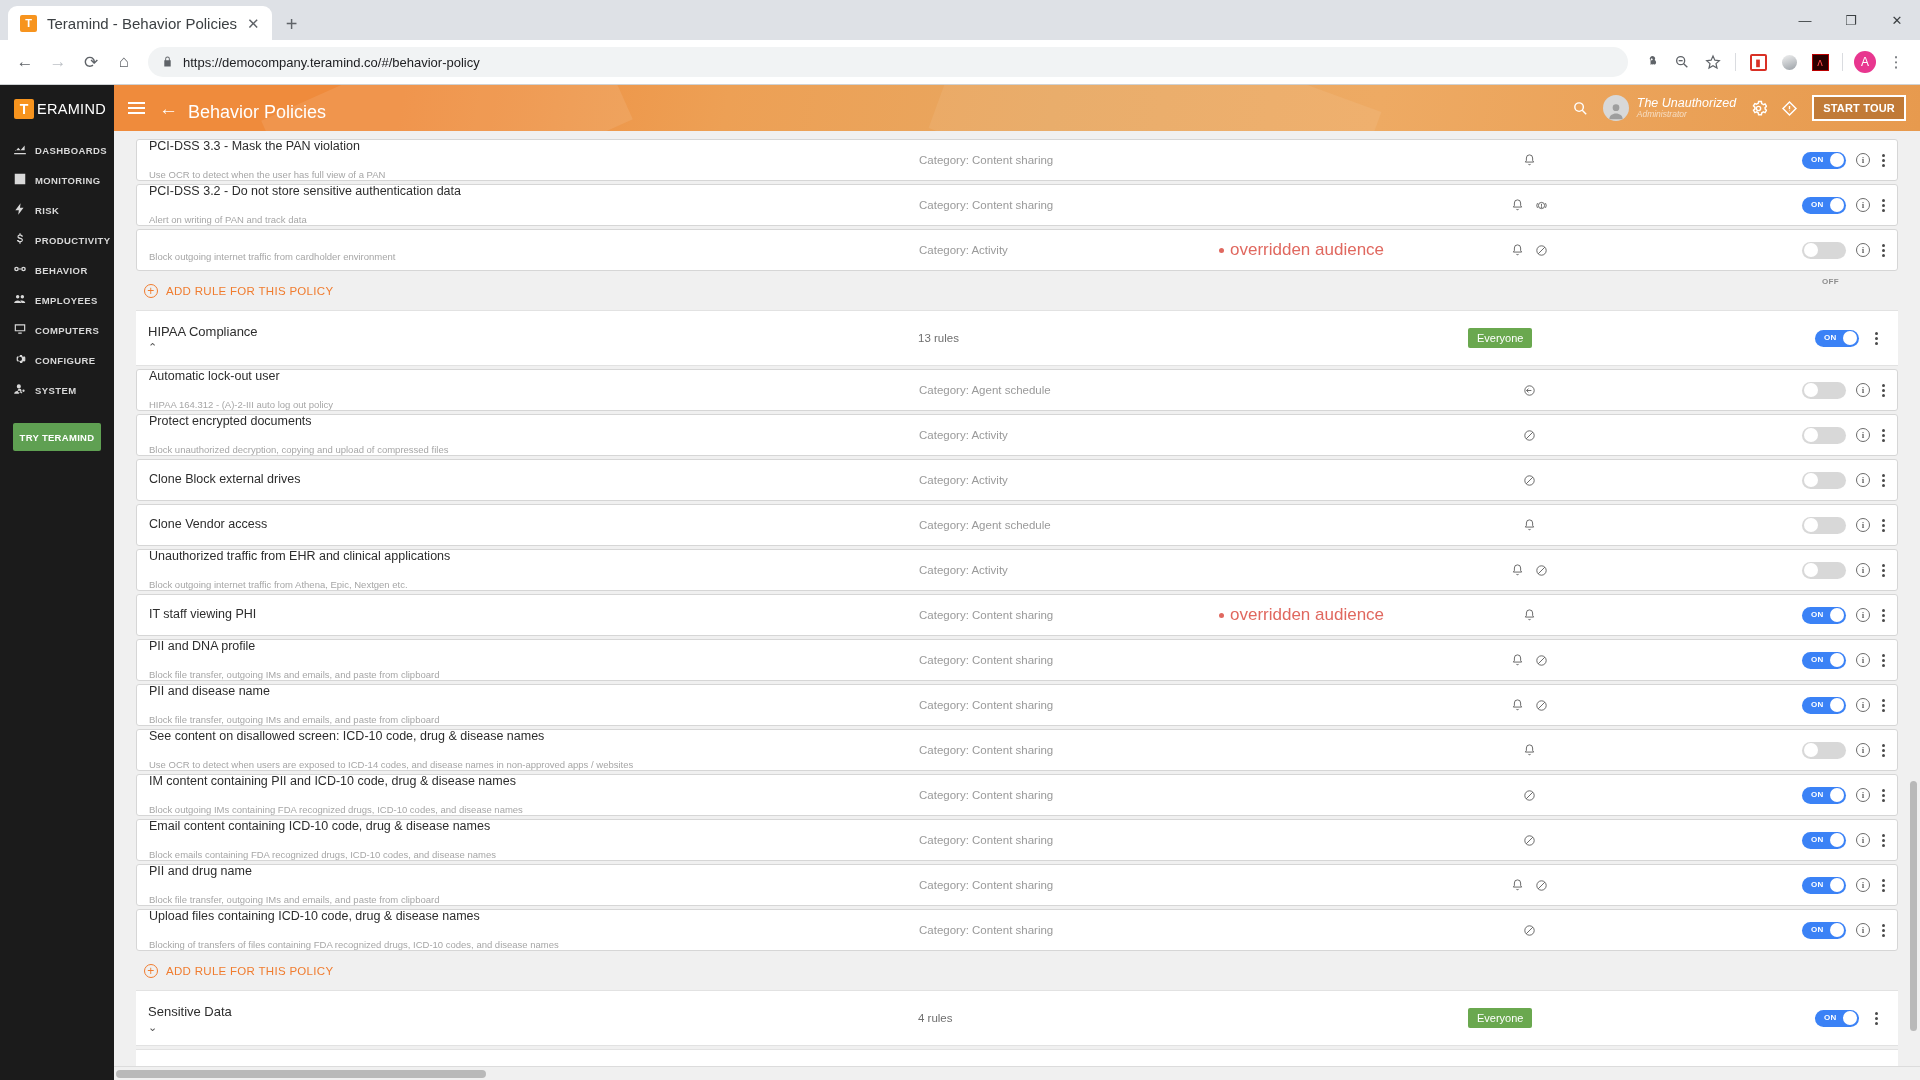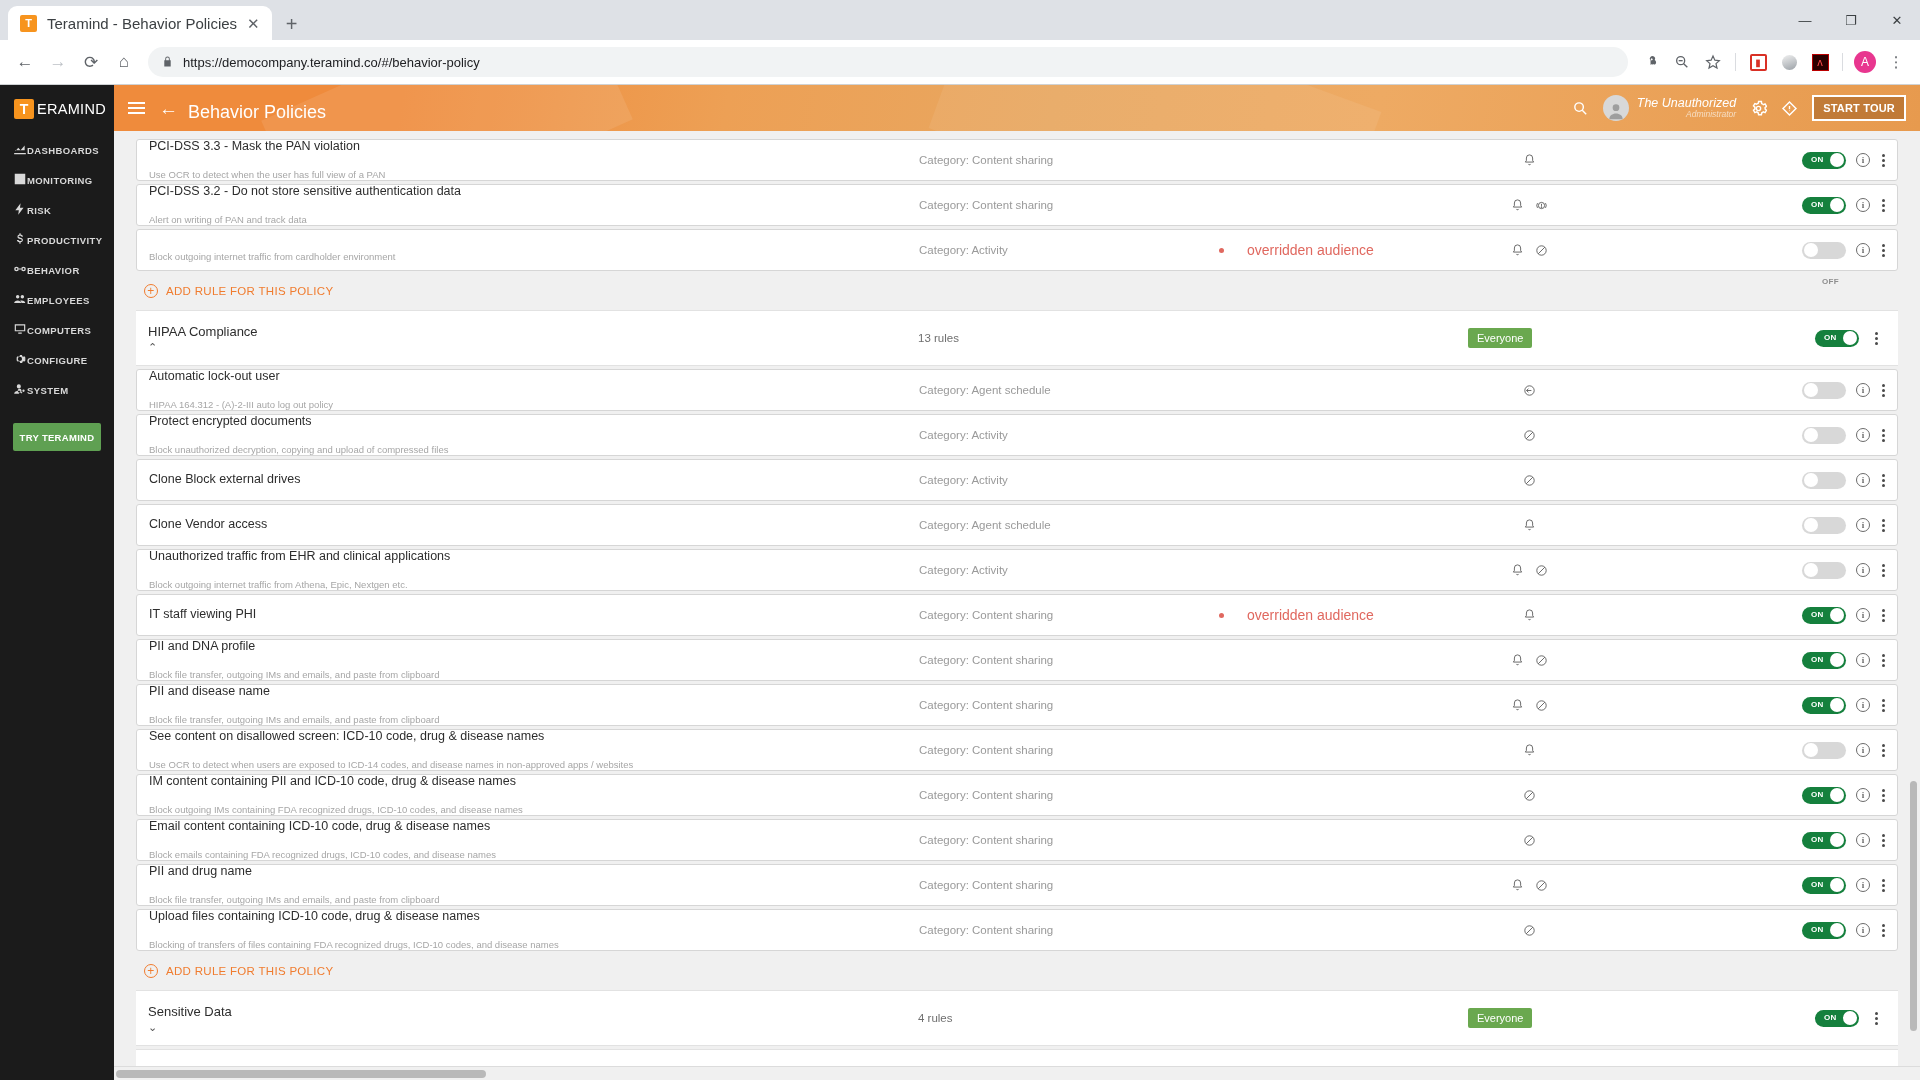--- a/index.html
+++ b/index.html
@@ -78,21 +78,21 @@
     display: flex; flex-direction: column; padding-top: 14px;
   }
   .logo { display: flex; align-items: center; gap: 3px; padding: 0 0 16px 14px; }
   .logo-mark {
     width: 20px; height: 20px; background: #f7941e; color: #fff;
     font-size: 14px; font-weight: bold; display: flex;
     align-items: center; justify-content: center; border-radius: 2px;
   }
   .logo-text { color: #fff; font-size: 14.5px; letter-spacing: .3px; }
   .nav-item {
-    display: flex; align-items: center; padding: 7px 0 7px 13px;
+    display: flex; align-items: center; gap: 8px; padding: 7px 0 7px 13px;
     color: #d9d9d9; font-size: 9.5px; font-weight: bold; letter-spacing: .4px;
     cursor: pointer;
   }
   .nav-item svg { width: 14px; height: 14px; flex-shrink: 0; fill: #d9d9d9; }
   .try-btn {
     margin: 18px 0 0 13px; width: 88px; height: 28px; background: #5fa052;
     color: #fff; font-size: 9.5px; font-weight: bold; border: none;
     border-radius: 2px; cursor: pointer; letter-spacing: .3px;
   }
 
@@ -120,21 +120,21 @@
   .appbar-spacer { flex: 1; }
   .appbar-ico { color: #fff; cursor: pointer; display: flex; align-items: center; }
   .appbar-ico svg { width: 17px; height: 17px; stroke: #fff; fill: none; stroke-width: 2; }
   .user-box { display: flex; align-items: center; gap: 8px; cursor: pointer; }
   .user-av {
     width: 26px; height: 26px; border-radius: 50%; background: #d8d8d8;
     display: flex; align-items: flex-end; justify-content: center; overflow: hidden;
   }
   .user-av svg { width: 20px; height: 20px; fill: #9e9e9e; }
   .user-name { color: #fff; font-size: 12.5px; font-style: italic; line-height: 1.15; }
-  .user-role { color: #f6ddc2; font-size: 8.5px; font-style: italic; line-height: 1.15; text-align: right; }
+  .user-role { color: #f6ddc2; font-size: 8.5px; font-style: italic; line-height: 1.15; }
   .start-tour {
     border: 2px solid #fff; color: #fff; background: rgba(120,60,10,.35);
     font-size: 11px; font-weight: bold; padding: 5px 9px; cursor: pointer;
     letter-spacing: .2px;
   }
 
   
   .content {
     flex: 1; background: #f0f0f0; overflow: hidden; position: relative;
     padding: 0 22px;
@@ -144,37 +144,37 @@
   .rule-row {
     background: #fff; border: 1px solid #d6d6d6; border-radius: 3px;
     height: 42px; margin-bottom: 3px; display: flex; align-items: center;
     padding: 0 10px 0 12px; position: relative;
   }
   .rule-name-col { width: 770px; flex-shrink: 0; }
   .rule-title { font-size: 12.5px; color: #2d2d2d; line-height: 1.25; }
   .rule-desc { font-size: 9.5px; color: #a6a6a6; line-height: 1.3; margin-top: 15px; }
   .rule-cat { width: 300px; flex-shrink: 0; font-size: 11.5px; color: #9a9a9a; }
   .rule-override {
-    width: 250px; flex-shrink: 0; font-size: 14px; color: #e0685f;
-    display: flex; align-items: center; gap: 23px;
+    width: 250px; flex-shrink: 0; font-size: 17px; color: #e0685f;
+    display: flex; align-items: center; gap: 6px;
   }
   .dot-red { width: 5px; height: 5px; border-radius: 50%; background: #e0685f; }
   .rule-actions {
     width: 120px; flex-shrink: 0; display: flex; align-items: center;
     justify-content: center; gap: 9px;
   }
   .act-ico { width: 15px; height: 15px; }
   .act-ico svg { width: 15px; height: 15px; stroke: #4a4a4a; fill: none; stroke-width: 1.3; }
   .rule-right { margin-left: auto; display: flex; align-items: center; gap: 10px; }
 
   .toggle {
     width: 44px; height: 17px; border-radius: 10px; position: relative;
     cursor: pointer; flex-shrink: 0;
   }
-  .toggle.on { background: #15803d; }
+  .toggle.on { background: #3b82f6; }
   .toggle.off { background: #d8d8d8; }
   .toggle .knob {
     position: absolute; top: 1.5px; width: 14px; height: 14px;
     border-radius: 50%; background: #fff;
   }
   .toggle.on .knob { right: 2px; }
   .toggle.off .knob { left: 2px; }
   .toggle .lbl {
     position: absolute; top: 3px; font-size: 8px; font-weight: bold; letter-spacing: .3px;
   }

